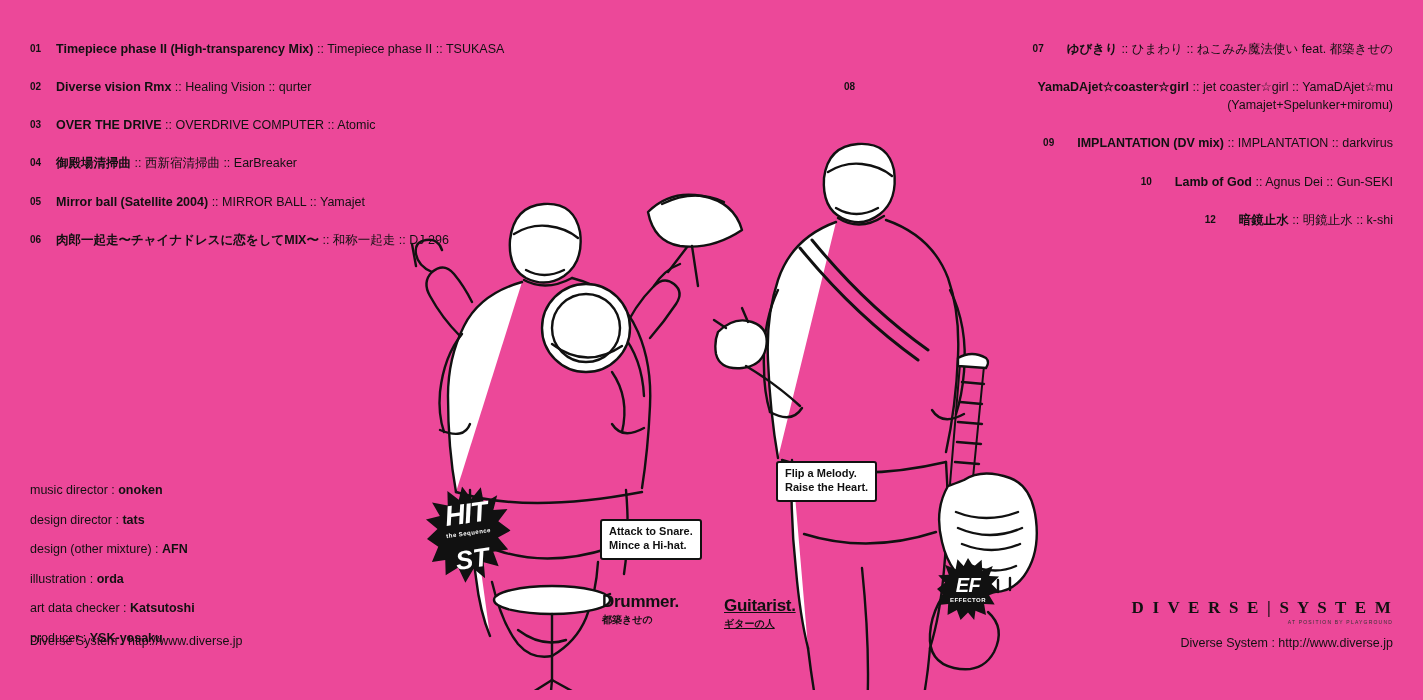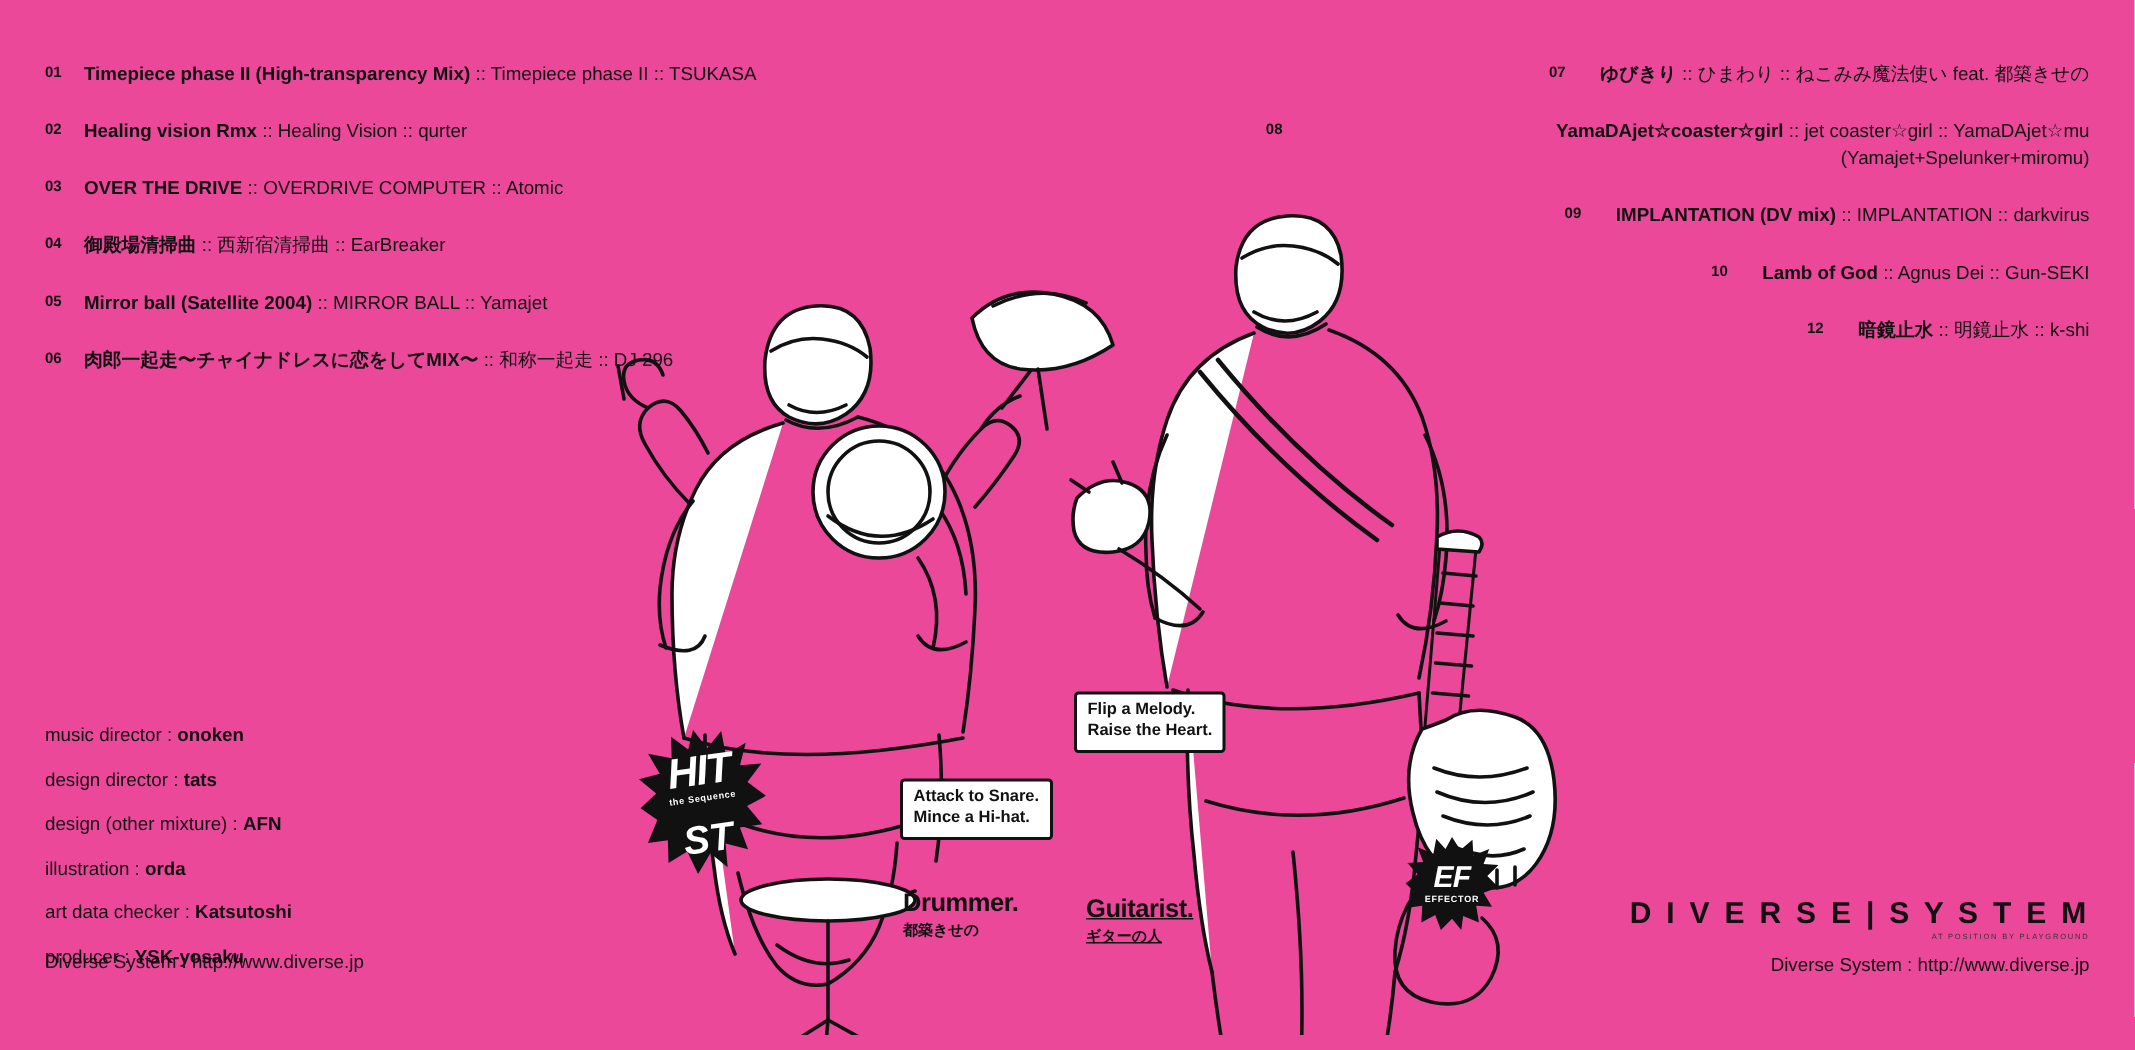--- a/index.html
+++ b/index.html
@@ -82,22 +82,22 @@
   .site-url { text-decoration: none; color: #111; }
 
   
   .logo {
     position: absolute;
     right: 30px;
     top: 598px;
     text-align: right;
   }
   .logo-main {
-    font-family: Liberation Sans, sans-serif;
-    font-size: 20px;
+    font-family: Liberation Serif, serif;
+    font-size: 17px;
     font-weight: bold;
     letter-spacing: 2.2px;
     color: #111;
   }
   .logo-sub {
     font-size: 5px;
     letter-spacing: 1.2px;
     color: #333;
     margin-top: 1px;
   }
@@ -137,21 +137,21 @@
     border: 2px solid #111;
     border-radius: 3px;
     padding: 4px 7px 5px 7px;
     font-size: 11px;
     font-weight: bold;
     line-height: 1.25;
     color: #111;
     white-space: pre-line;
   }
   #speech-snare { left: 600px; top: 519px; }
-  #speech-melody { left: 716px; top: 461px; }
+  #speech-melody { left: 776px; top: 461px; }
 
   .burst {
     position: absolute;
     width: 78px;
     height: 78px;
     color: #fff;
     font-weight: bold;
     display: flex;
     align-items: center;
     justify-content: center;
@@ -187,21 +187,21 @@
 
 <div id="page">
 
   <div class="track-list left">
     <div class="track">
       <span class="track-num">01</span>
       <span class="track-text"><span class="t-title">Timepiece phase II (High-transparency Mix)</span> <span class="t-rest">:: Timepiece phase II :: TSUKASA</span></span>
     </div>
     <div class="track">
       <span class="track-num">02</span>
-      <span class="track-text"><span class="t-title">Healing vision Rmx</span> <span class="t-rest">:: Healing Vision :: qurter</span></span>
+      <span class="track-text"><span class="t-title">Diverse vision Rmx</span> <span class="t-rest">:: Healing Vision :: qurter</span></span>
     </div>
     <div class="track">
       <span class="track-num">03</span>
       <span class="track-text"><span class="t-title">OVER THE DRIVE</span> <span class="t-rest">:: OVERDRIVE COMPUTER :: Atomic</span></span>
     </div>
     <div class="track">
       <span class="track-num">04</span>
       <span class="track-text"><span class="t-title">御殿場清掃曲</span> <span class="t-rest">:: 西新宿清掃曲 :: EarBreaker</span></span>
     </div>
     <div class="track">

